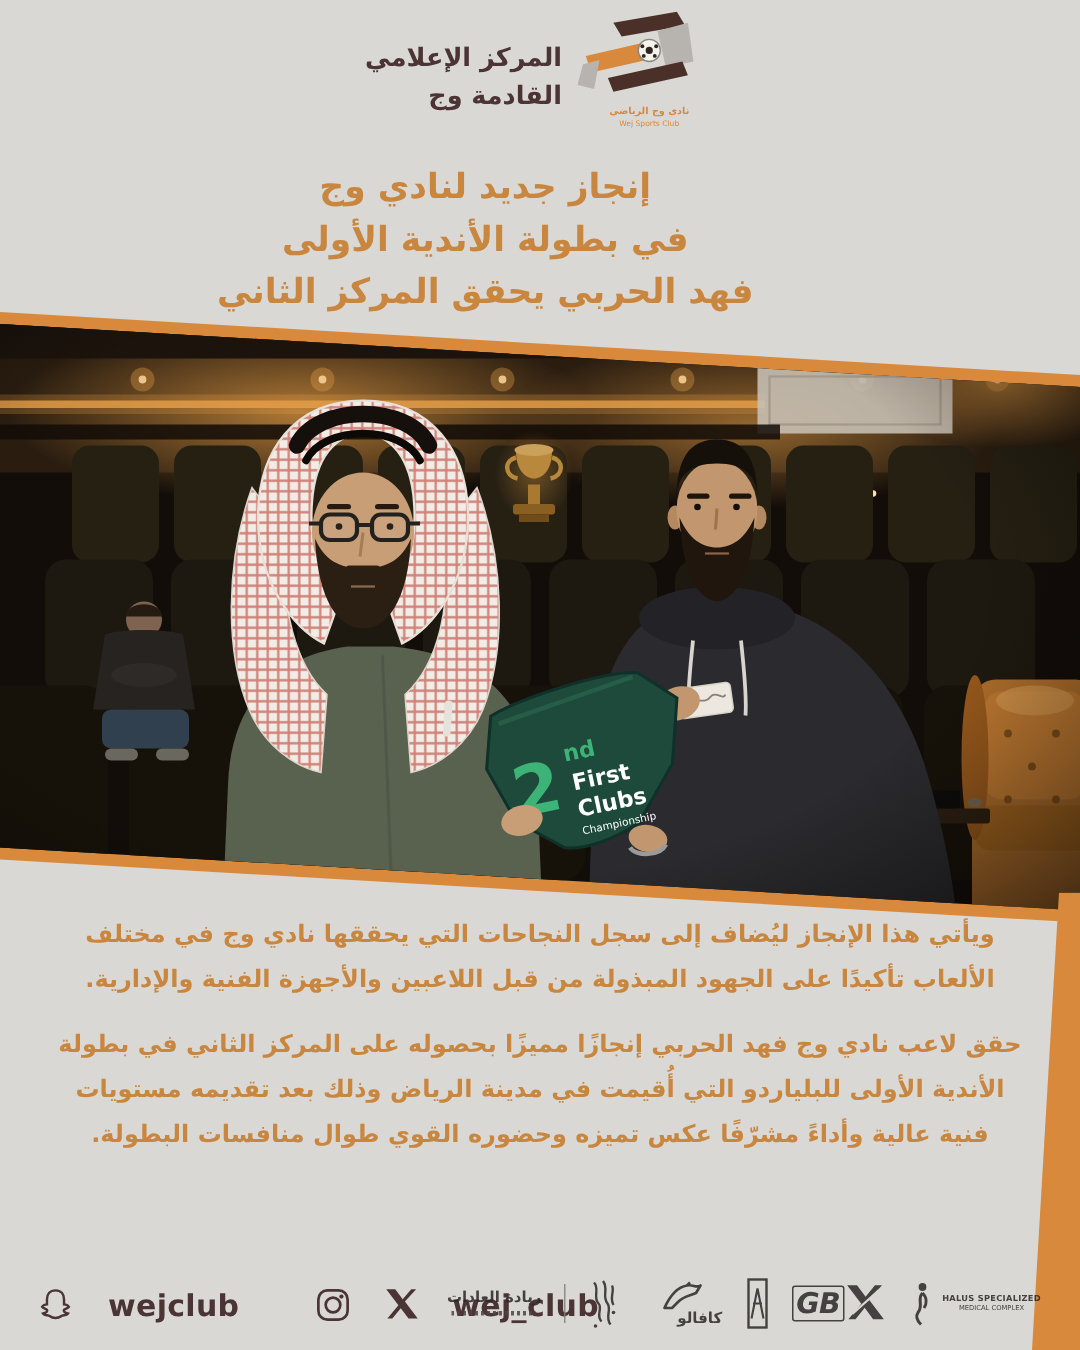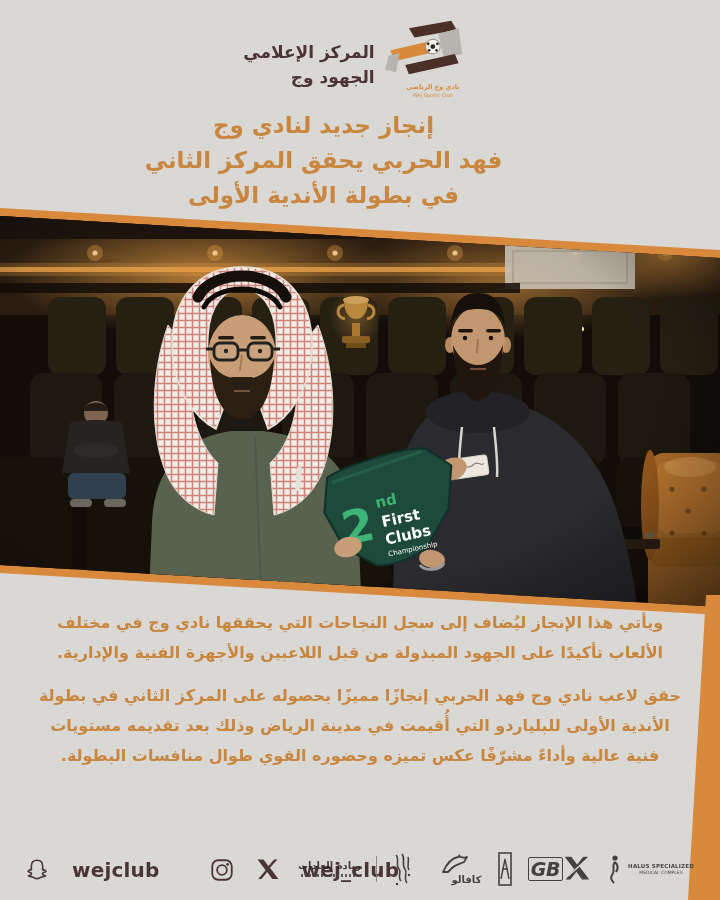--- a/index.html
+++ b/index.html
@@ -1,21 +1,21 @@
 <!DOCTYPE html>
 <html lang="ar"><head>
 <meta charset="utf-8">
 <style>
   html,body{margin:0;padding:0;}
   body{width:720px;height:900px;overflow:hidden;background:#DAD8D5;
        font-family:"DejaVu Sans",sans-serif;}
   .canvas{position:relative;width:720px;height:900px;background:#DAD8D5;}
 
   
-  .header{position:absolute;top:19px;left:0;width:720px;display:flex;
+  .header{position:absolute;top:6px;left:0;width:720px;display:flex;
           justify-content:center;align-items:center;gap:10px;}
   .mc-text{direction:rtl;text-align:right;color:#4B3433;font-weight:bold;
            font-size:17px;line-height:25px;}
   .logo-mark{width:92px;height:92px;}
 
   
   .title{position:absolute;top:108px;left:0;width:647px;text-align:center;
          direction:rtl;color:#C8863E;font-weight:bold;font-size:23px;line-height:35px;}
 
   
@@ -62,43 +62,43 @@
   .halus-l2{font-size:4.5px;margin-top:1px;text-align:center;}
 </style>
 </head>
 <body>
 
 <div class="canvas">
 
   <div class="header">
     <div class="mc-text">
       <div>المركز الإعلامي</div>
-      <div>الجهود وج</div>
+      <div>القادمة وج</div>
     </div>
     <svg class="logo-mark" viewBox="0 0 100 100">
       <polygon points="26,10 72,2 78,12 32,20" fill="#4A3028"></polygon>
       <polygon points="58,16 80,10 84,38 64,42" fill="#B7B3AE"></polygon>
       <polygon points="6,34 50,24 54,36 10,46" fill="#D8893C"></polygon>
       <circle cx="52" cy="30" r="8" fill="#F5F2EC" stroke="#8a8580" stroke-width="1"></circle>
       <circle cx="52" cy="30" r="2.6" fill="#2b2622"></circle>
       <circle cx="47" cy="27" r="1.4" fill="#2b2622"></circle>
       <circle cx="57" cy="27" r="1.4" fill="#2b2622"></circle>
       <circle cx="48" cy="34" r="1.4" fill="#2b2622"></circle>
       <circle cx="56" cy="34" r="1.4" fill="#2b2622"></circle>
       <polygon points="4,40 16,37 12,58 0,55" fill="#B7B3AE"></polygon>
       <polygon points="22,50 76,38 80,48 26,60" fill="#4A3028"></polygon>
       <text x="52" y="76" text-anchor="middle" font-size="7" font-weight="bold" fill="#D8893C">نادي وج الرياضي</text>
       <text x="52" y="85" text-anchor="middle" font-size="5.5" fill="#D8893C">Wej Sports Club</text>
     </svg>
   </div>
 
   <div class="title">
     <div>إنجاز جديد لنادي وج</div>
+    <div>في بطولة الأندية الأولى</div>
     <div>فهد الحربي يحقق المركز الثاني</div>
-    <div>في بطولة الأندية الأولى</div>
   </div>
 
   <div class="photo-frame">
     <div class="photo-scene">
       <svg width="720" height="410" viewBox="0 0 720 410">
         <defs>
           <radialGradient id="glowGrad">
             <stop offset="0%" stop-color="#D08F3F" stop-opacity=".8"></stop>
             <stop offset="100%" stop-color="#D08F3F" stop-opacity="0"></stop>
           </radialGradient>

